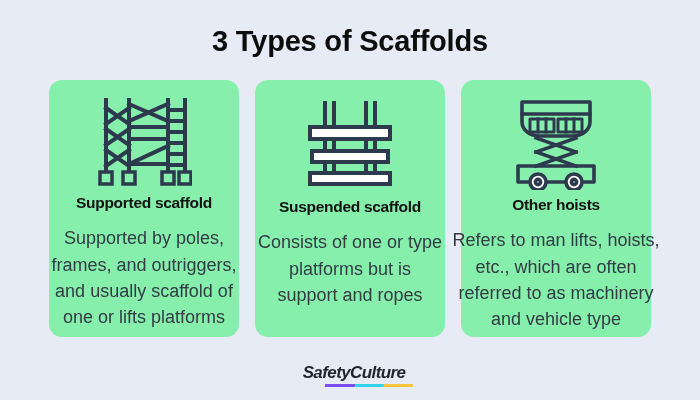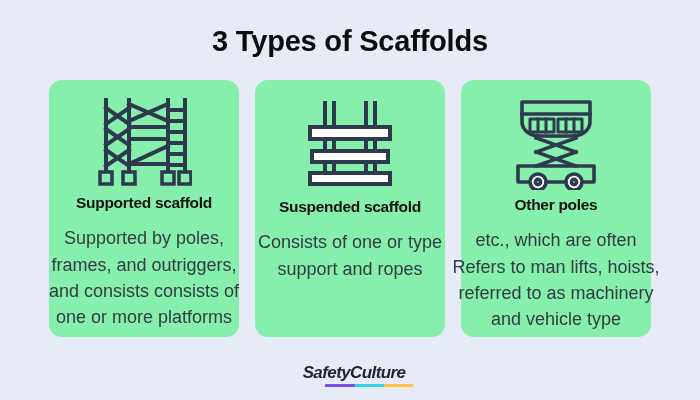--- a/index.html
+++ b/index.html
@@ -159,22 +159,22 @@
           <rect x="4" y="76" width="12" height="12" stroke-width="3.5"></rect>
           <rect x="27" y="76" width="12" height="12" stroke-width="3.5"></rect>
           <rect x="66" y="76" width="12" height="12" stroke-width="3.5"></rect>
           <rect x="83" y="76" width="12" height="12" stroke-width="3.5"></rect>
         </svg>
       </div>
       <div class="card-heading">Supported scaffold</div>
       <div class="card-body">
         <span class="ln">Supported by poles,</span>
         <span class="ln">frames, and outriggers,</span>
-        <span class="ln">and consists consists of</span>
-        <span class="ln">one or more platforms</span>
+        <span class="ln">and usually scaffold of</span>
+        <span class="ln">one or lifts platforms</span>
       </div>
     </div>
 
     <div class="card">
       <div class="card-icon">
         <svg width="100" height="90" viewBox="0 0 100 90" fill="none" stroke="#2d3a4d" stroke-width="4" stroke-linecap="square">
 
           <line x1="25" y1="4" x2="25" y2="82"></line>
           <line x1="34" y1="4" x2="34" y2="82"></line>
           <line x1="66" y1="4" x2="66" y2="82"></line>
@@ -183,20 +183,21 @@
           <rect x="10" y="28" width="80" height="12" fill="#ffffff"></rect>
 
           <rect x="12" y="52" width="76" height="11" fill="#ffffff"></rect>
 
           <rect x="10" y="74" width="80" height="11" fill="#ffffff"></rect>
         </svg>
       </div>
       <div class="card-heading">Suspended scaffold</div>
       <div class="card-body">
         <span class="ln">Consists of one or type</span>
+        <span class="ln">platforms but is</span>
         <span class="ln">support and ropes</span>
       </div>
     </div>
 
     <div class="card">
       <div class="card-icon">
         <svg width="92" height="94" viewBox="0 0 92 94" fill="none" stroke="#2d3a4d" stroke-width="3.6" stroke-linecap="square" stroke-linejoin="round">
 
           <path d="M12 6 H80 V26 C80 34 72 40 62 40 H30 C20 40 12 34 12 26 Z"></path>
           <line x1="12" y1="18" x2="80" y2="18"></line>
@@ -214,24 +215,24 @@
           <line x1="66" y1="56" x2="26" y2="70"></line>
 
           <rect x="8" y="70" width="76" height="16"></rect>
 
           <circle cx="28" cy="86" r="8" fill="#ffffff"></circle>
           <circle cx="28" cy="86" r="2.6"></circle>
           <circle cx="64" cy="86" r="8" fill="#ffffff"></circle>
           <circle cx="64" cy="86" r="2.6"></circle>
         </svg>
       </div>
-      <div class="card-heading">Other poles</div>
+      <div class="card-heading">Other hoists</div>
       <div class="card-body">
+        <span class="ln">Refers to man lifts, hoists,</span>
         <span class="ln">etc., which are often</span>
-        <span class="ln">Refers to man lifts, hoists,</span>
         <span class="ln">referred to as machinery</span>
         <span class="ln">and vehicle type</span>
       </div>
     </div>
 
   </div>
 
   <div class="footer">
     <div class="logo">
       <span class="logo-word">Safety</span><span class="logo-word">Culture</span>

